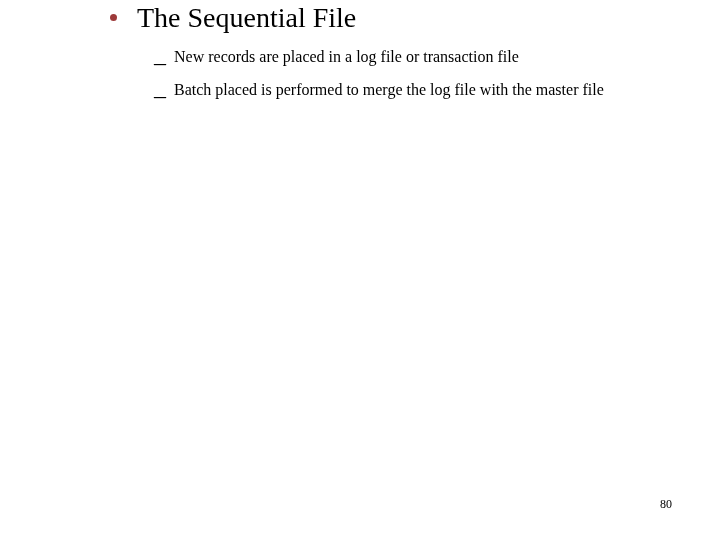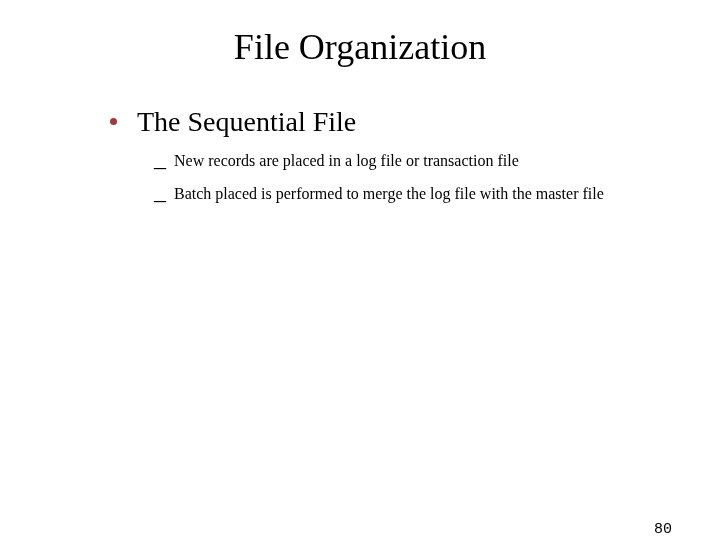--- a/index.html
+++ b/index.html
@@ -64,29 +64,28 @@
     .sub-text {
       font-size: 16px;
       line-height: 1.3;
       max-width: 490px;
       text-align: right;
     }
     .page-number {
       position: absolute;
       bottom: 28px;
       right: 48px;
-      font-size: 15px;
-      font-family: Liberation Mono, monospace;
+      font-size: 12px;
+      font-family: Liberation Serif, serif;
     }
   </style>
 </head>
 <body>
 
 <div class="slide">
-  <h1 class="title">File Organization</h1>
 
   <div class="content">
     <div class="bullet-row">
       <span class="bullet-dot"></span>
       <span class="bullet-text">The Sequential File</span>
     </div>
 
     <div class="sub-list">
       <div class="sub-row">
         <span class="sub-dash">–</span>

